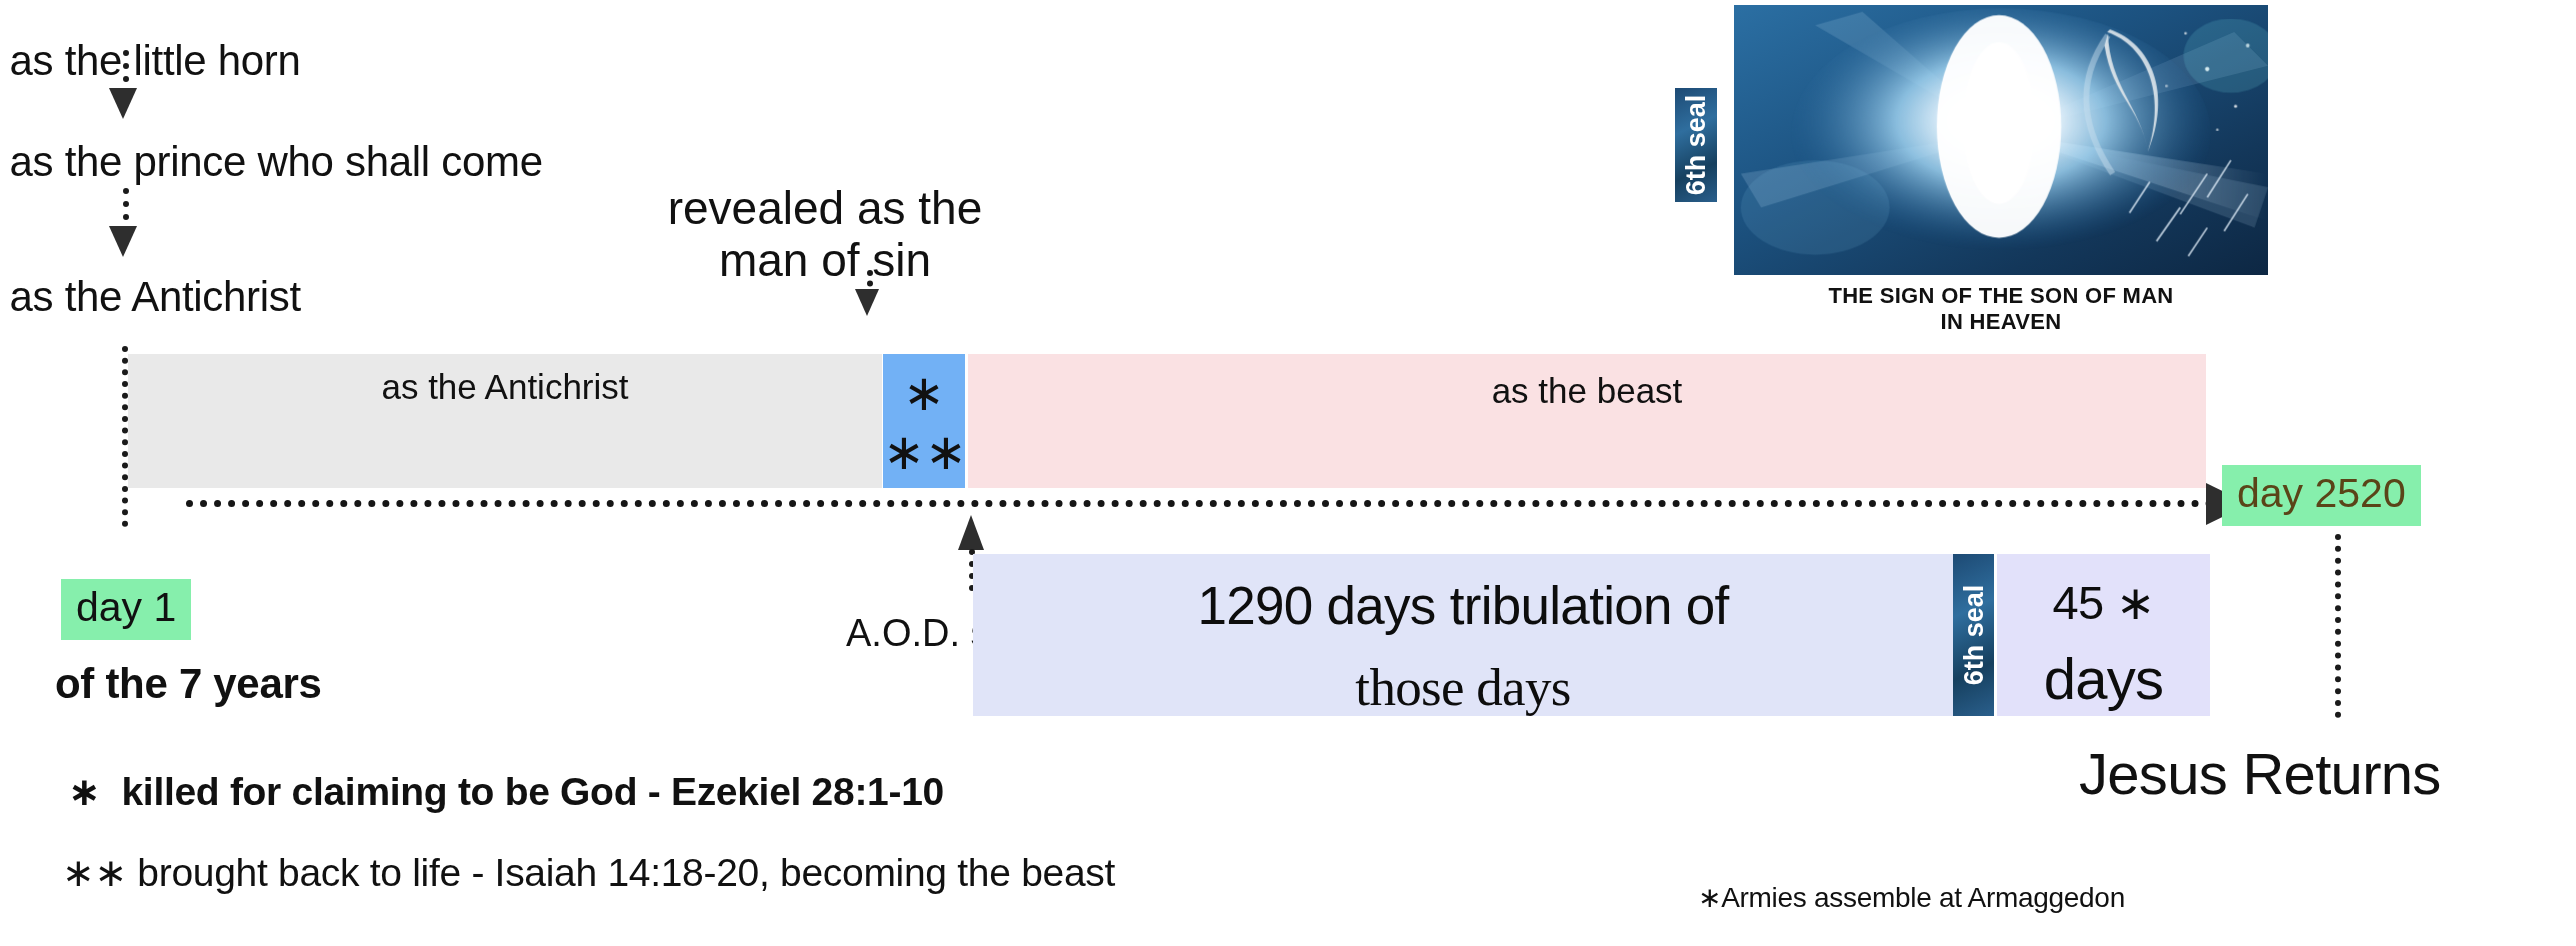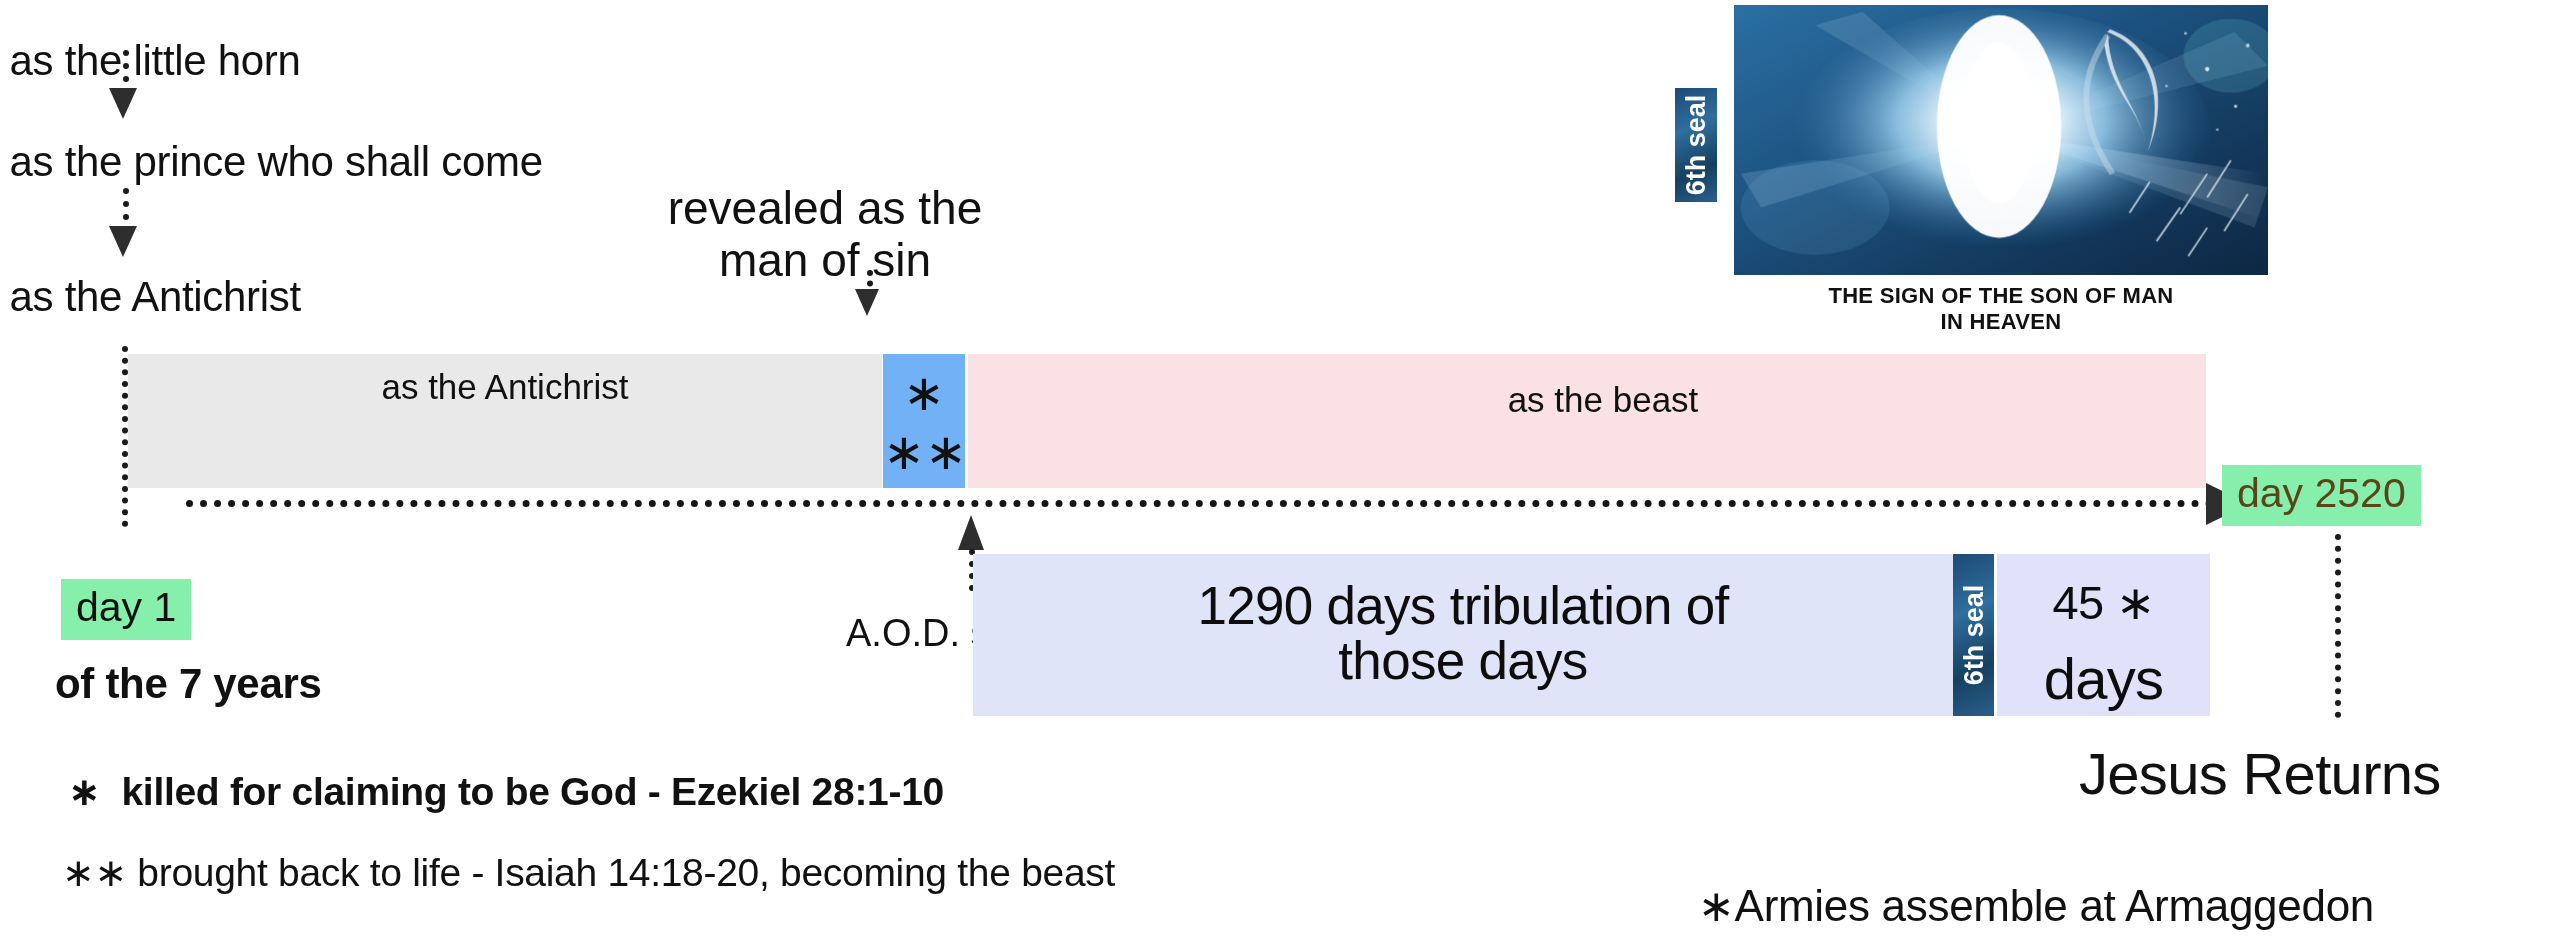--- a/index.html
+++ b/index.html
@@ -68,21 +68,21 @@
   .pic-cap{position:absolute;width:100%;text-align:center;
       font-size:22px;line-height:1.18;font-weight:bold;color:#111;letter-spacing:0.3px;}
 
   
   .foot{position:absolute;font-size:39px;line-height:1;color:#111;
       white-space:nowrap;letter-spacing:-0.3px;}
   .foot-mark{font-family:"DejaVu Sans",sans-serif;}
 
   .jesus{position:absolute;font-size:58px;line-height:1;color:#111;
       white-space:nowrap;letter-spacing:-0.7px;}
-  .armag{position:absolute;font-size:44px;line-height:1;color:#111;
+  .armag{position:absolute;font-size:28px;line-height:1;color:#111;
       white-space:nowrap;letter-spacing:-0.3px;}
 
   .aod{position:absolute;font-size:38px;line-height:1;color:#111;white-space:nowrap;}
   .revealed{position:absolute;text-align:center;font-size:46px;line-height:1.12;
       color:#111;white-space:nowrap;}
 </style>
 </head>
 <body>
 
 <div class="abs chain-label nowrap" style="left:9.5px;top:4px;margin-top:36px;">as the little horn</div>
@@ -174,42 +174,42 @@
 <div class="bar bar-gray" style="left:128px;top:354px;width:754px;height:134px;">
   <div class="bar-caption" style="top:15px;">as the Antichrist</div>
 </div>
 
 <div class="bar bar-blue" style="left:883px;top:354px;width:82px;height:134px;">
   <div class="ast" style="top:13.5px;">∗</div>
   <div class="ast" style="top:73px;">∗∗</div>
 </div>
 
 <div class="bar bar-pink" style="left:968px;top:354px;width:1238px;height:134px;">
-  <div class="bar-caption" style="top:28px;padding-left:16px;">as the beast</div>
+  <div class="bar-caption" style="top:19px;">as the beast</div>
 </div>
 
 <div class="chain-dots" style="left:122px;top:346px;height:181px;"></div>
 
 <div class="chain-dots" style="left:2335px;top:534px;height:184px;"></div>
 
 <div class="hdots" style="left:186px;top:500px;width:2028px;"></div>
 <div class="arrow-right" style="left:2206px;top:483px;"></div>
 
 <div class="badge badge-2520" style="left:2222px;top:465px;">day 2520</div>
 
 <div class="badge badge-1" style="left:61px;top:579px;">day 1</div>
 <div class="sevenyears" style="left:55px;top:660px;">of the 7 years</div>
 
 <div class="arrow-up" style="left:958px;top:515px;"></div>
 <div class="chain-dots" style="left:969px;top:549px;height:42px;"></div>
 <div class="aod" style="left:846px;top:614px;">A.O.D. setup</div>
 
 <div class="bar bar-lav" style="left:973px;top:554px;width:980px;height:162px;">
   <div class="bar-main" style="top:24px;">1290 days tribulation of</div>
-  <div class="bar-main" style="top:79px;">those days</div>
+  <div class="bar-main" style="top:106px;font-family:Liberation Serif, serif;">those days</div>
 </div>
 
 <div class="seal-strip" style="left:1953px;top:554px;width:41px;height:162px;">
   <div class="seal-text">6th seal</div>
 </div>
 
 <div class="bar bar-lav2" style="left:1997px;top:554px;width:213px;height:162px;">
   <div class="bar-main" style="top:24px;font-size:47px;">45 ∗</div>
   <div class="bar-main" style="top:95px;font-size:58px;">days</div>
 </div>

